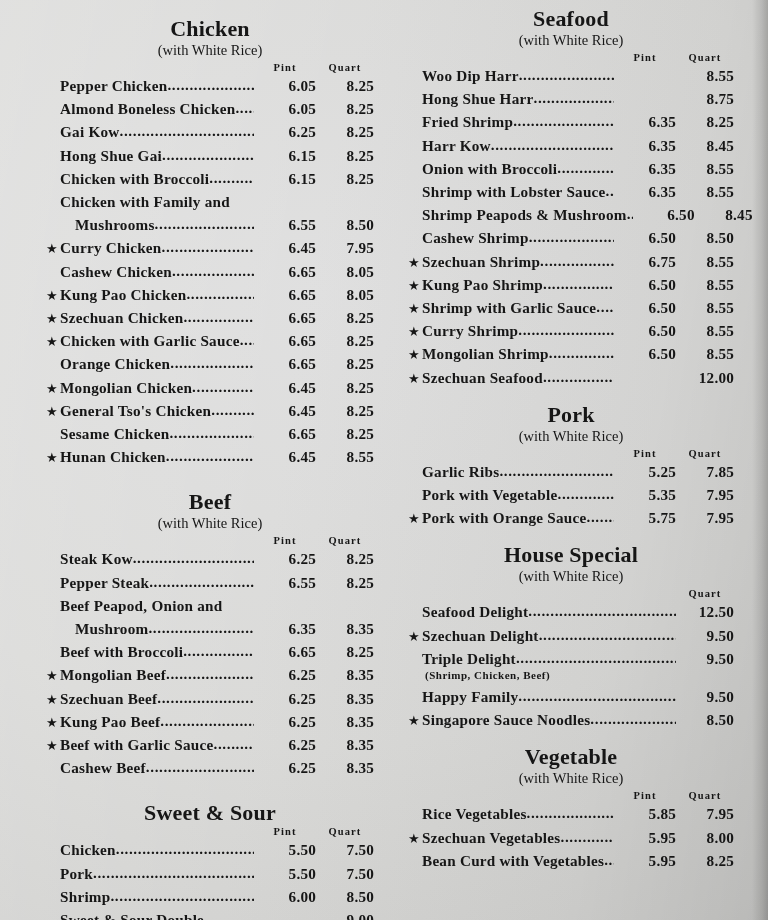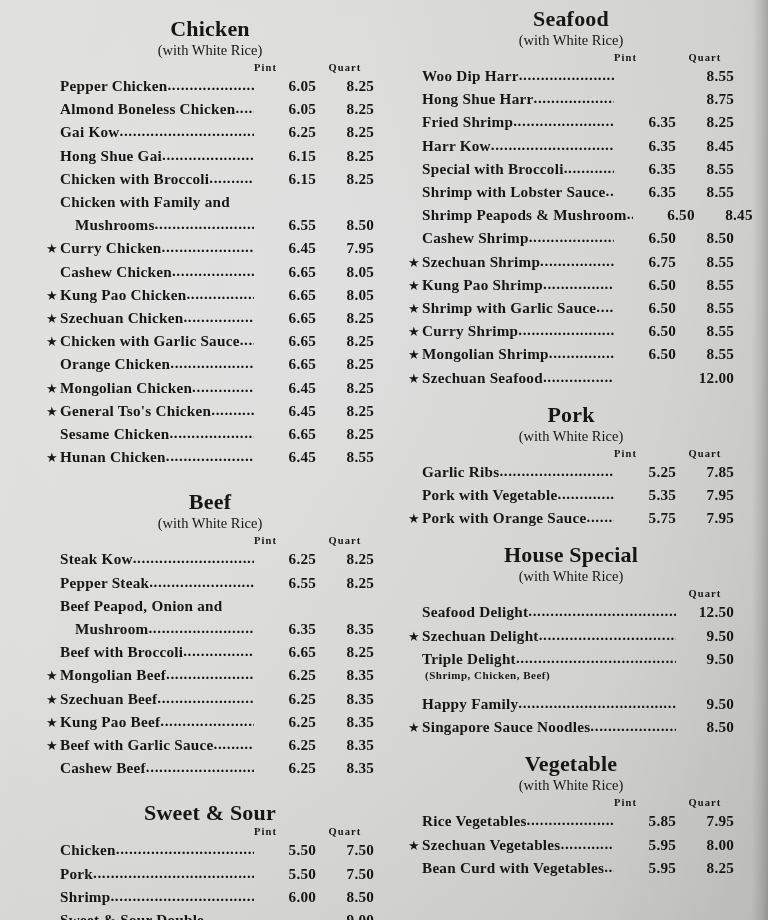--- a/index.html
+++ b/index.html
@@ -65,21 +65,21 @@
   .colhead {
     display: flex;
     justify-content: flex-end;
     font-size: 10.5px;
     font-weight: bold;
     letter-spacing: 1.1px;
     line-height: 13px;
     margin-bottom: 1px;
     padding-right: 0;
   }
-  .colhead .h-pint  { width: 62px; }
+  .colhead .h-pint  { width: 62px; text-align: center; }
   .colhead .h-quart { width: 58px; text-align: center; }
 
   ul.items { list-style: none; margin: 0; padding: 0; }
 
   li.item {
     display: flex;
     align-items: baseline;
     font-size: 15.2px;
     line-height: 22.2px;
     font-weight: bold;
@@ -124,21 +124,21 @@
   .price.quart { width: 58px; }
   .price.blank { visibility: hidden; }
 
   .note {
     font-size: 11px;
     font-weight: bold;
     letter-spacing: 0.5px;
     line-height: 14px;
     padding-left: 17px;
     margin-top: -3px;
-    margin-bottom: 11px;
+    margin-bottom: 4px;
   }
 
   .gap-sm { height: 8px; }
   .gap-md { height: 16px; }
 </style>
 </head>
 <body>
 
 <div id="paper">
   <div class="cols">
@@ -424,21 +424,21 @@
             </li>
             <li class="item">
               <span class="star empty">★</span>
               <span class="name">Harr Kow</span>
               <span class="leader"></span>
               <span class="price pint">6.35</span>
               <span class="price quart">8.45</span>
             </li>
             <li class="item">
               <span class="star empty">★</span>
-              <span class="name">Special with Broccoli</span>
+              <span class="name">Onion with Broccoli</span>
               <span class="leader"></span>
               <span class="price pint">6.35</span>
               <span class="price quart">8.55</span>
             </li>
             <li class="item">
               <span class="star empty">★</span>
               <span class="name">Shrimp with Lobster Sauce</span>
               <span class="leader"></span>
               <span class="price pint">6.35</span>
               <span class="price quart">8.55</span>

